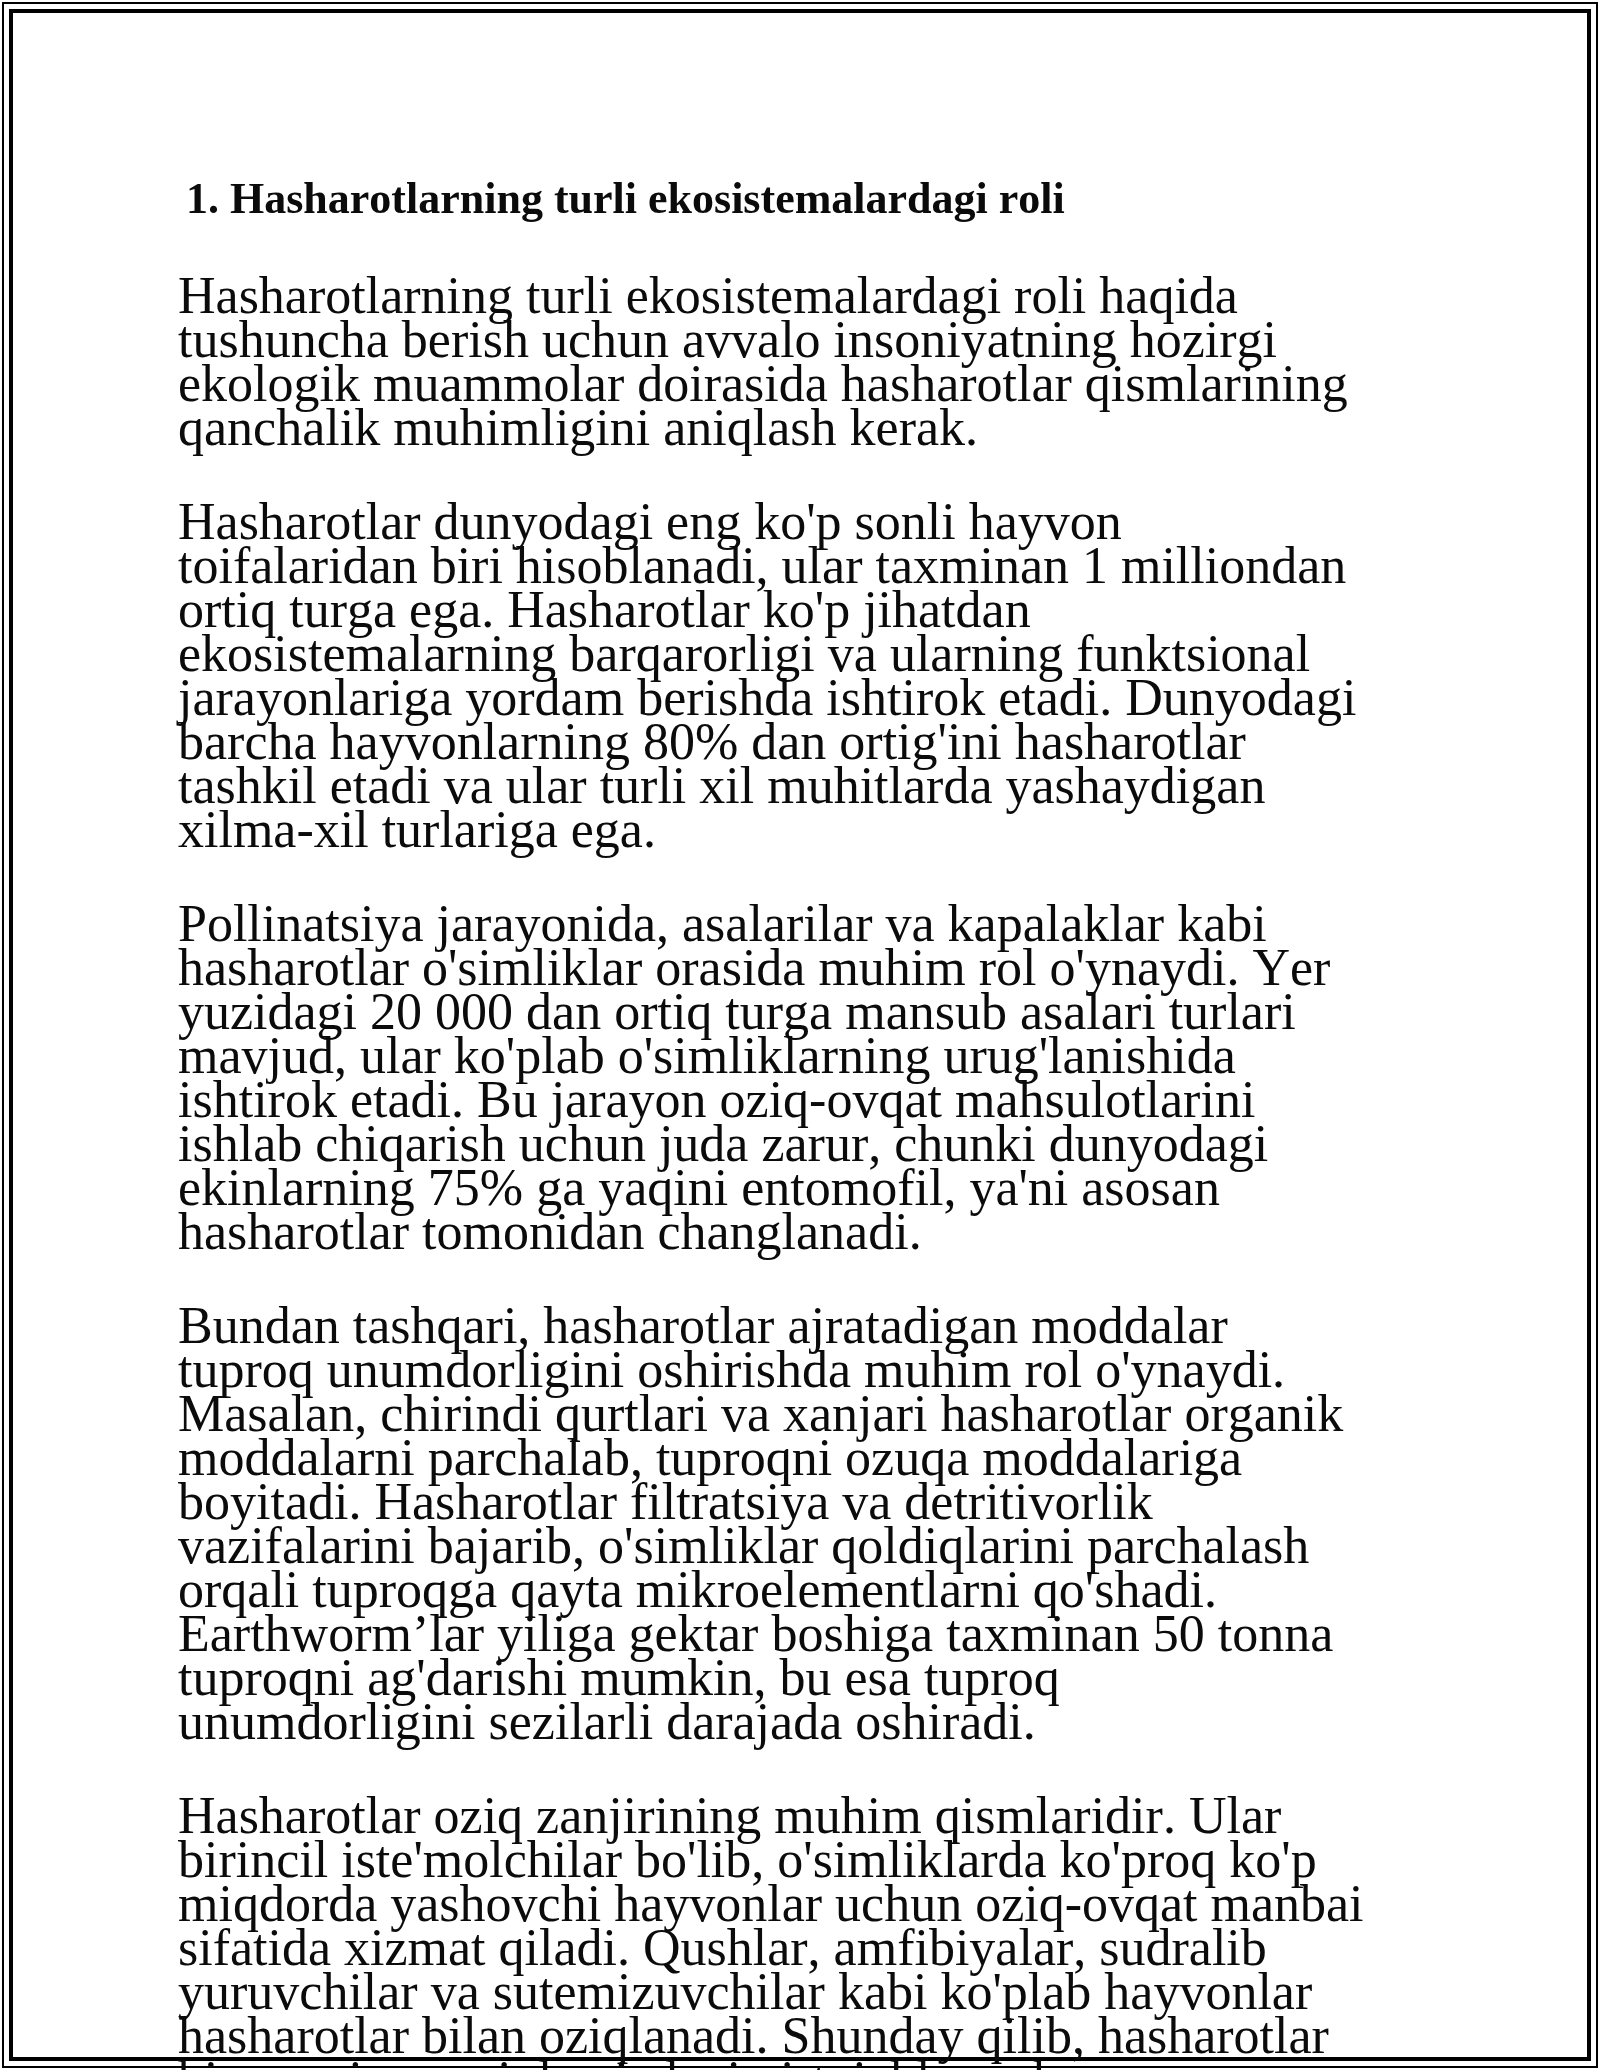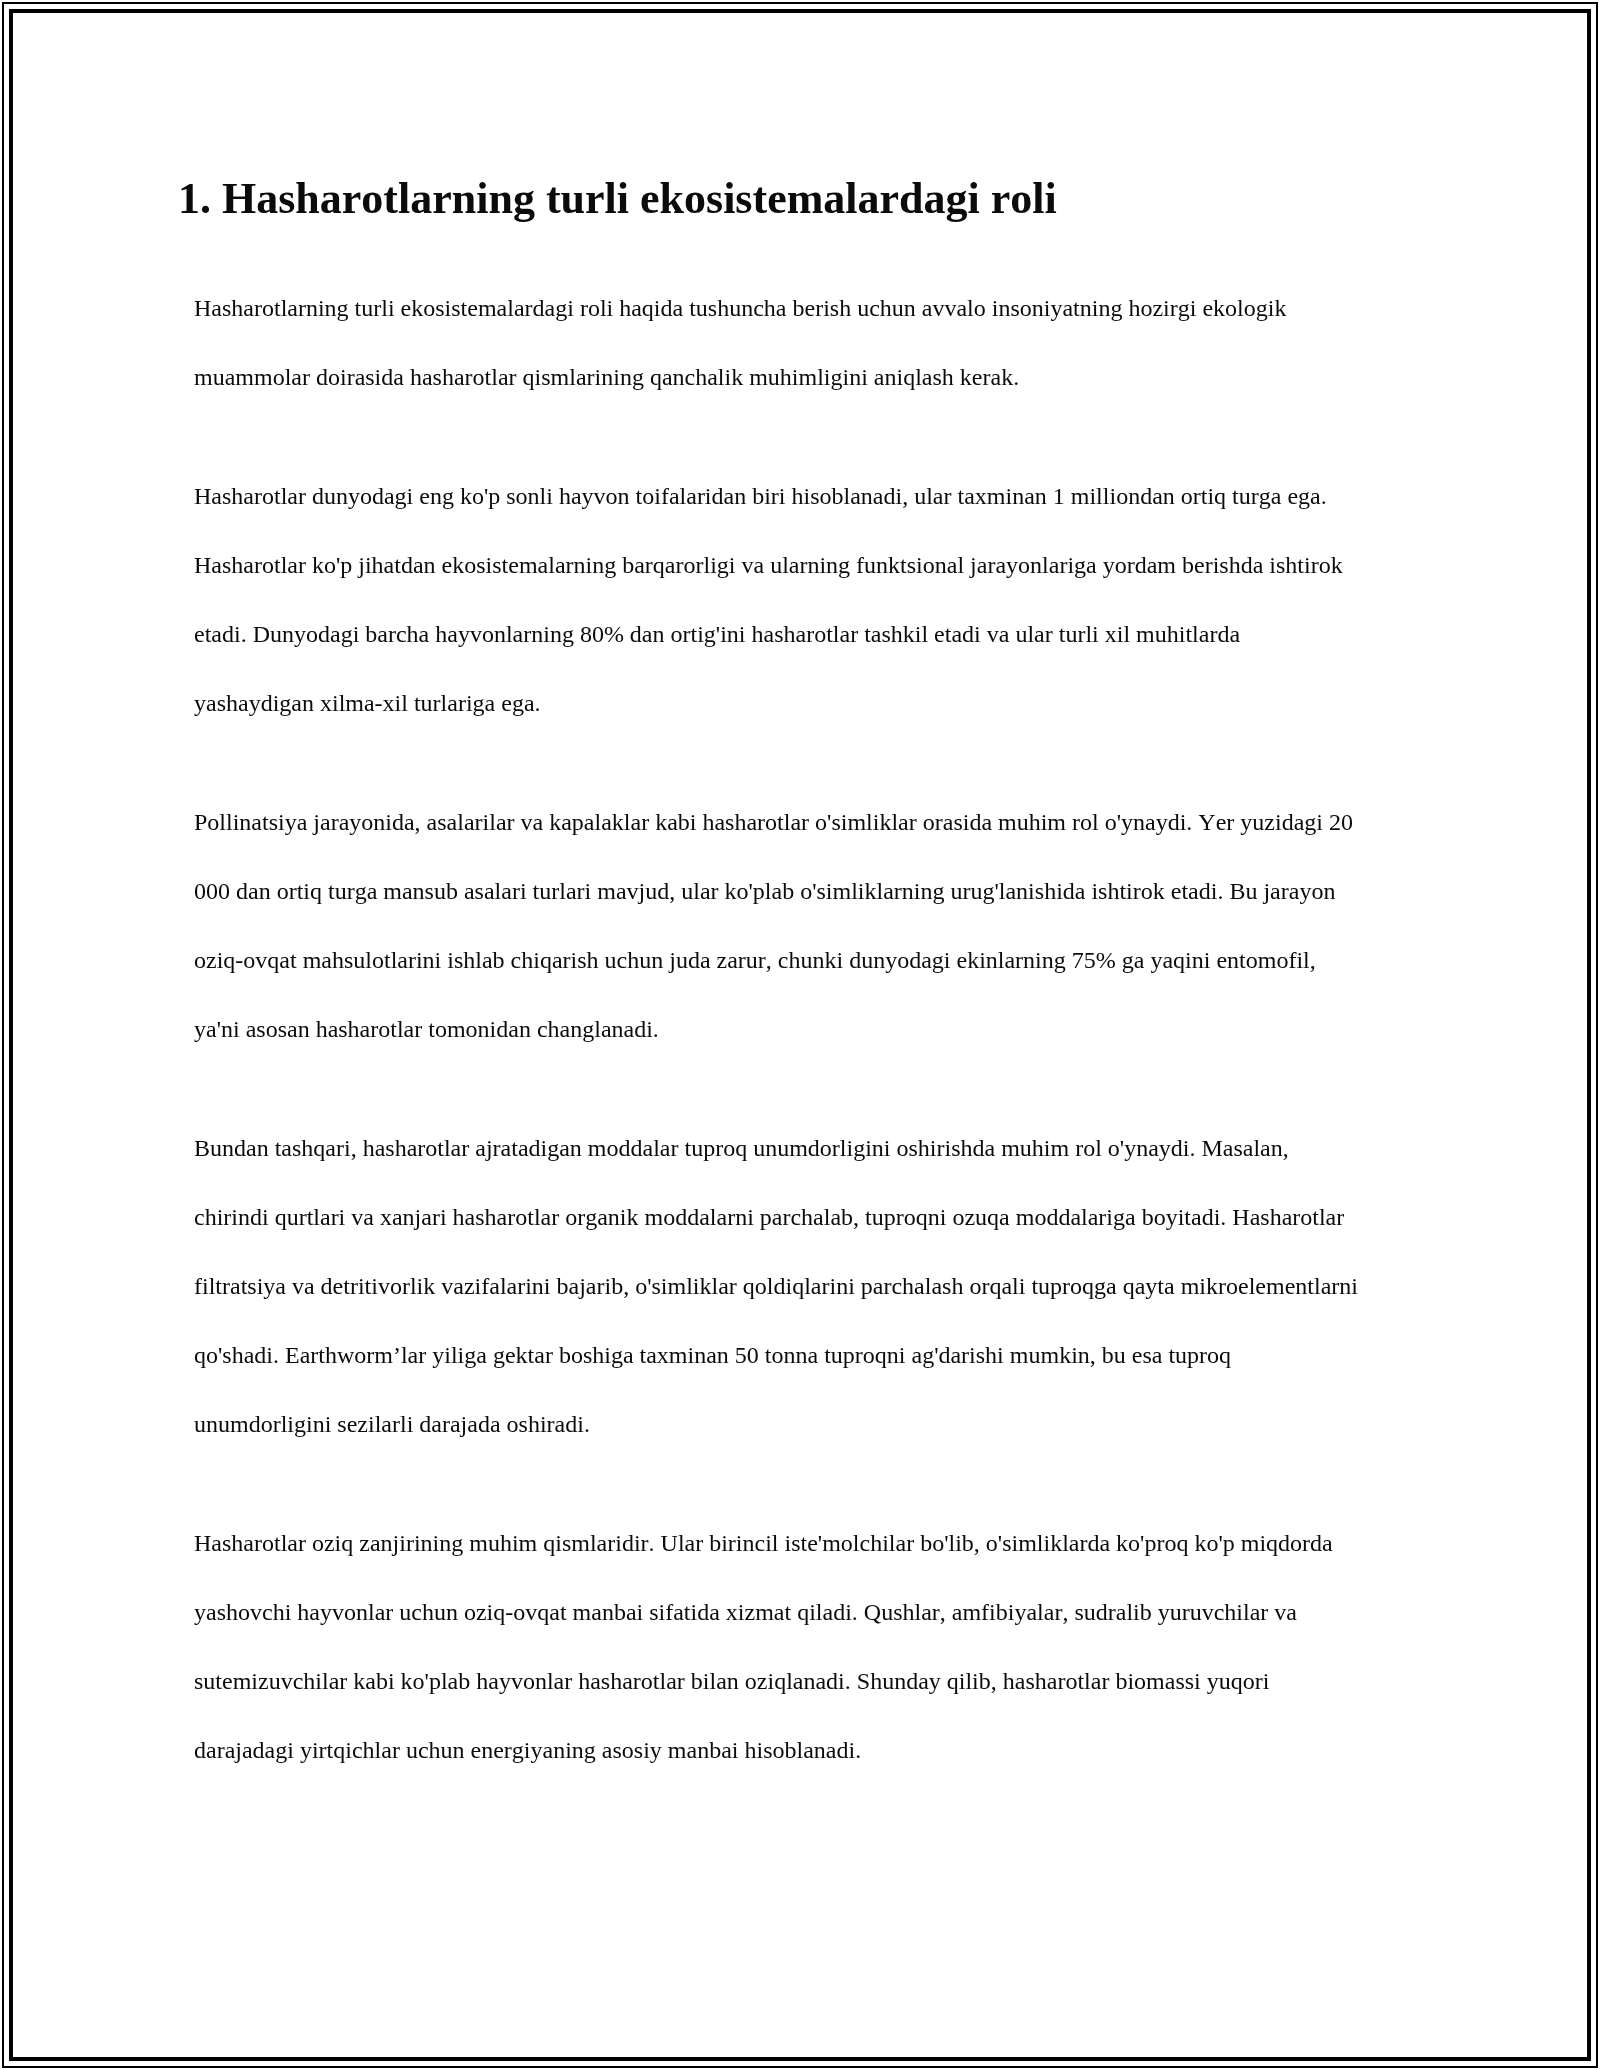--- a/index.html
+++ b/index.html
@@ -33,26 +33,26 @@
     color: #0b0b0b;
     font-family: "Liberation Serif", "DejaVu Serif", serif;
     font-kerning: none;
     font-variant-ligatures: none;
     text-align: left;
   }
   .doc-heading {
     font-size: 44px;
     line-height: 54px;
     font-weight: bold;
-    margin: 0 0 48px 0;
+    margin: 0 0 48px 8px;
   }
   .doc-paragraph {
-    font-size: 24px;
-    line-height: 69px;
-    margin: 0 0 50px 16px;
+    font-size: 52px;
+    line-height: 44px;
+    margin: 0 0 50px 0;
   }
 </style>
 </head>
 <body>
 
 <div class="frame-outer"></div>
 <div class="frame-inner"></div>
 
 <div class="content">
   <h1 class="doc-heading">1. Hasharotlarning turli ekosistemalardagi roli</h1>

